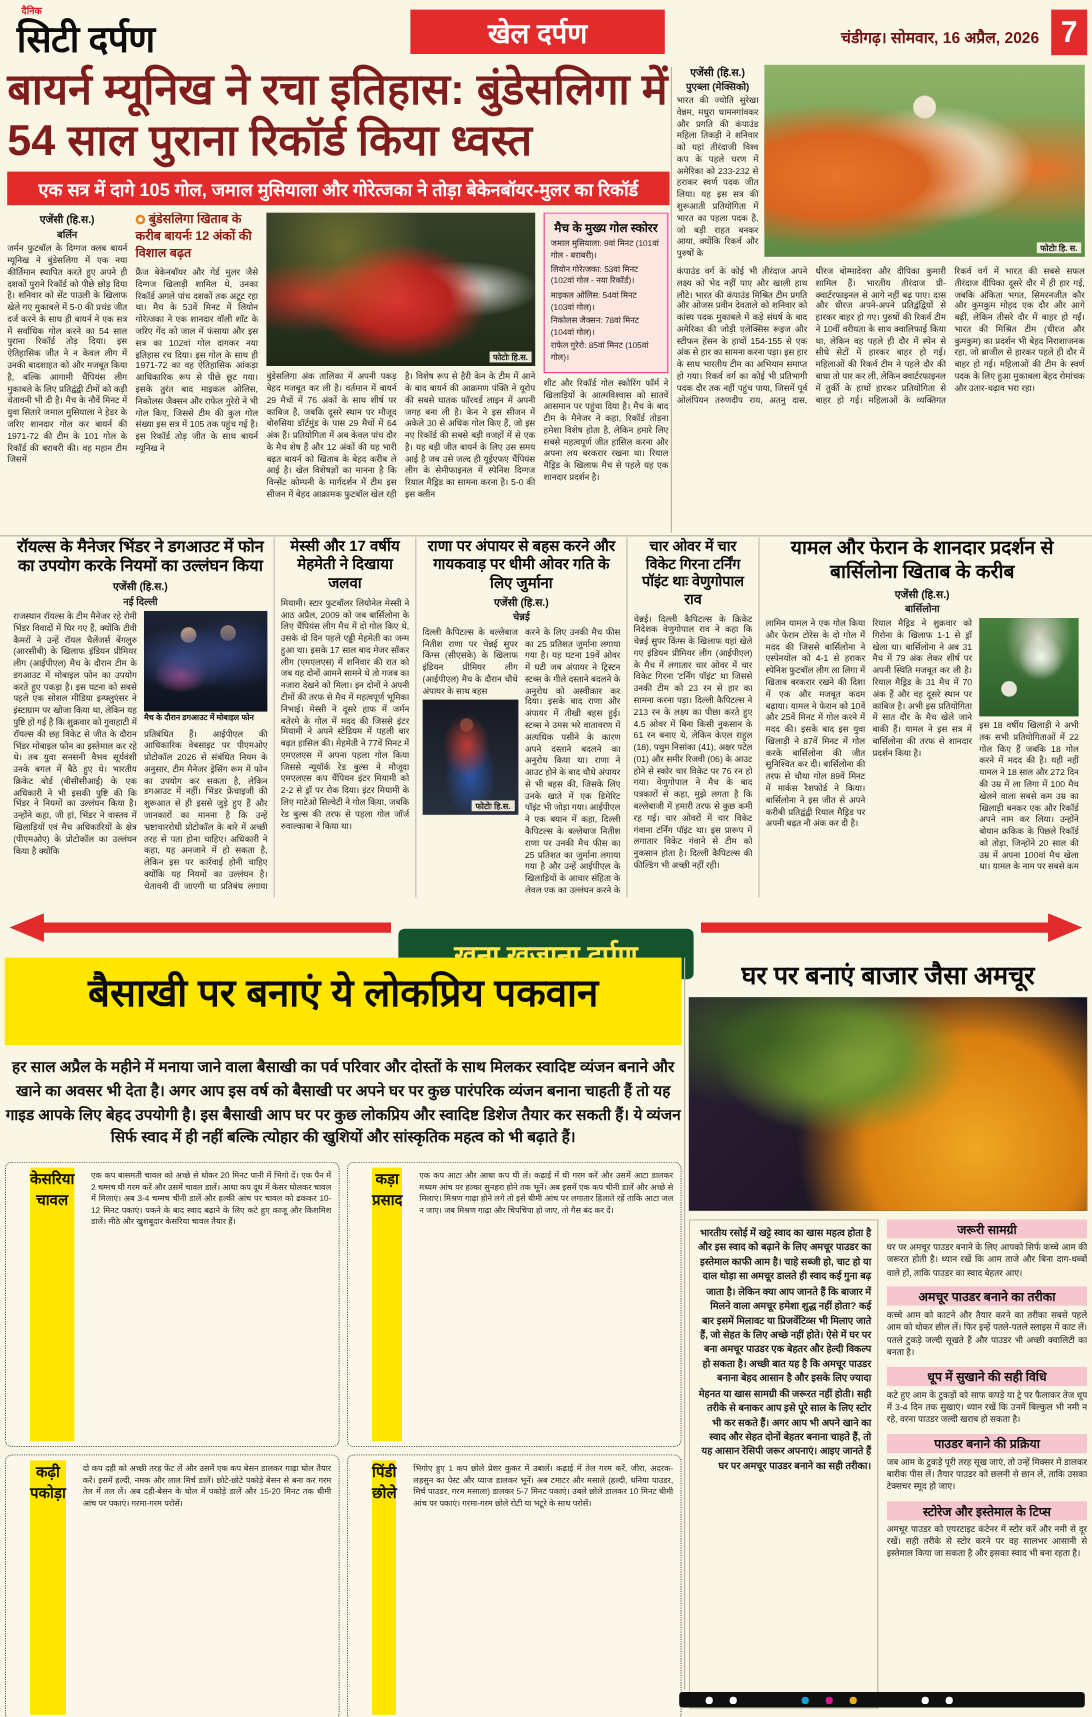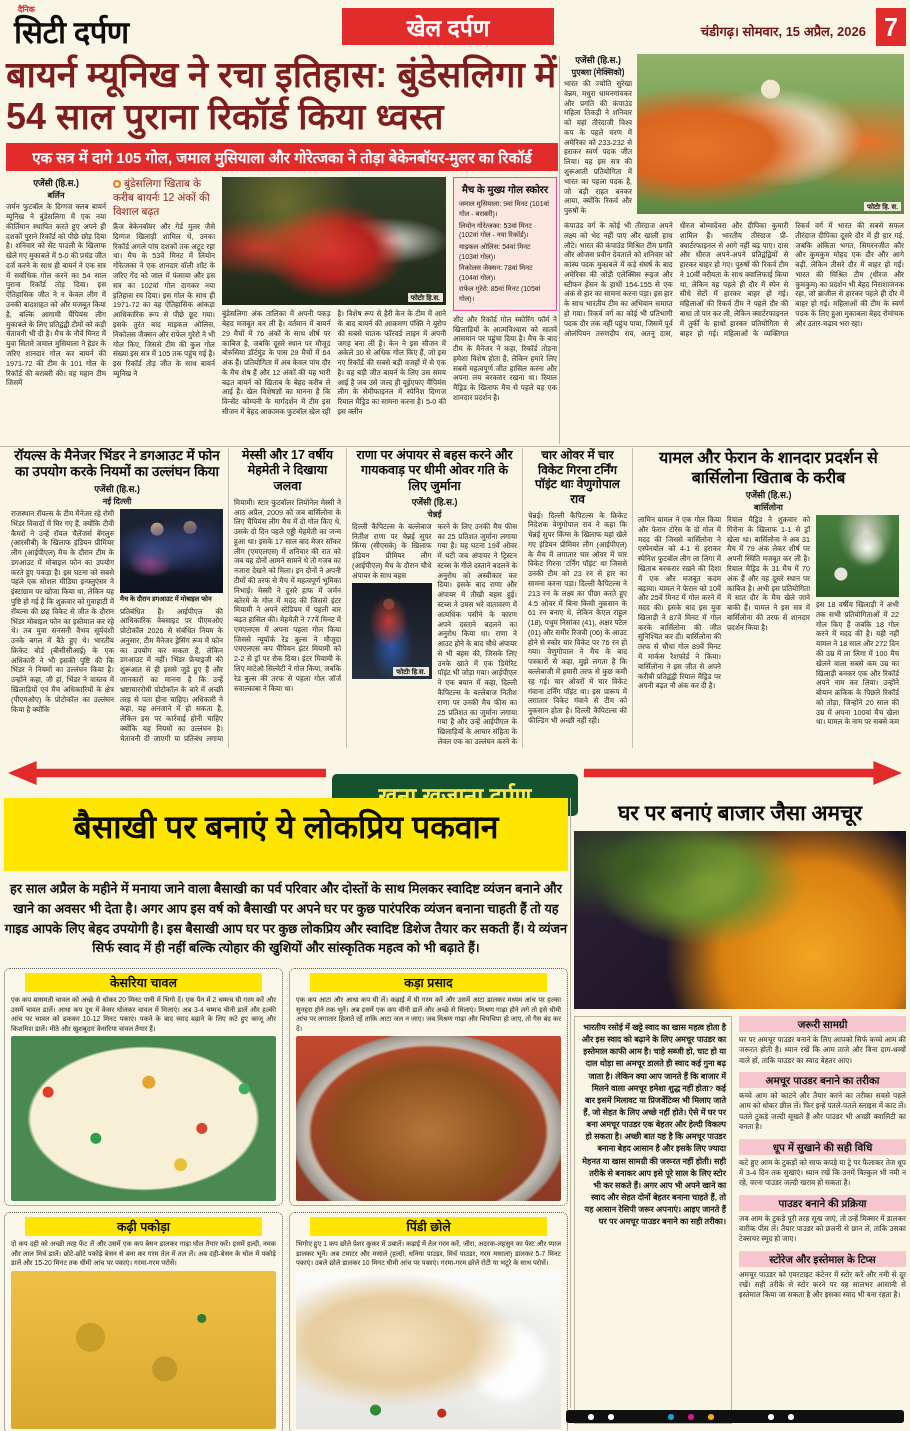--- a/index.html
+++ b/index.html
@@ -26,21 +26,21 @@
 
   
   .lead { position:absolute; left:6px; top:54px; width:552px; height:390px; }
   .lead h1 { font-size:36px; line-height:1.17; font-weight:900; text-align:left; color:#7f1d1d; }
   .strap { margin-top:5px; background:#e22b2b; color:#fff; font-size:15px; font-weight:800; text-align:center; padding:4px 2px; }
   .lead-cols { display:flex; gap:7px; margin-top:6px; height:244px; overflow:hidden; }
   .lc1 { width:100px; }
   .lc2 { width:102px; }
   .lc3 { width:224px; }
   .lc4 { width:104px; }
-  .lead-box-title { color:#8c1d12; font-weight:400; font-size:10.5px; line-height:1.3; }
+  .lead-box-title { color:#8c1d12; font-weight:700; font-size:10.5px; line-height:1.3; }
   .odot { display:inline-block; width:8px; height:8px; border:2px solid #e8821e; border-radius:50%; margin-right:3px; vertical-align:-1px; }
   .lead-photo { height:128px; background:
       radial-gradient(circle at 28% 22%, rgba(245,225,70,.30), transparent 38%),
       radial-gradient(ellipse at 50% 58%, #d8332f 0%, #b5241f 26%, transparent 46%),
       radial-gradient(ellipse at 74% 50%, #e6e8e4 0%, transparent 26%),
       radial-gradient(ellipse at 18% 55%, #c22c28 0%, transparent 30%),
       linear-gradient(180deg,#35402a,#202a18); }
   .twocol { columns:2; column-gap:7px; margin-top:4px; }
   .scorebox { background:#fbe7e0; border:1px solid #ec4899; padding:4px 5px; }
   .scorebox-title { font-size:10px; font-weight:900; text-align:center; color:#111; margin-bottom:3px; }
@@ -95,21 +95,21 @@
   .arrow { position:absolute; top:9px; height:24px; background:#e22b2b; }
   .arrow.l { left:8px; width:318px; clip-path:polygon(0 50%, 9% 0, 9% 32%, 100% 32%, 100% 68%, 9% 68%, 9% 100%); }
   .arrow.r { right:8px; width:318px; clip-path:polygon(100% 50%, 91% 0, 91% 32%, 0 32%, 0 68%, 91% 68%, 91% 100%); }
   .fb-box { position:absolute; left:332px; top:0; width:246px; height:42px; background:#14532d; border-radius:5px; color:#ffe94d; font-size:23px; font-weight:900; display:flex; align-items:center; justify-content:center;margin-top:22px; }
 
   
   .bsk { position:absolute; left:4px; top:798px; width:564px; height:630px; }
   .bsk-head { background:#ffe600; font-size:32px; font-weight:900; text-align:center; padding:6px 0 24px; color:#0b0b0b; }
   .bsk-intro { font-size:12.8px; font-weight:800; text-align:center; line-height:1.55; margin-top:8px; color:#131313; }
   .bsk-grid { display:grid; grid-template-columns:1fr 1fr; grid-template-rows:238px 222px; gap:6px; margin-top:10px; }
-  .recipe { border:1.6px dotted #555; border-radius:6px; padding:4px 6px; display:flex; flex-direction:column; overflow:hidden; background:#fbf8ea; }
+  .recipe { border:1.6px dotted #555; border-radius:6px; padding:4px 6px; display:flex; flex-direction:row; overflow:hidden; background:#fbf8ea; }
   .r-title { background:#ffe600; font-weight:900; font-size:12.5px; text-align:center; margin:0 14px; padding:1px 0; color:#111; }
   .r-text { font-size:6.8px; line-height:1.4; text-align:justify; margin-top:3px; color:#1a1a1a; }
   .r-photo { flex:1; margin-top:3px; border-radius:2px; }
   .ph-rice { background:
       radial-gradient(circle at 14% 34%, #e23c2e 0 5px, transparent 6px),
       radial-gradient(circle at 32% 62%, #2e9e4f 0 5px, transparent 6px),
       radial-gradient(circle at 52% 28%, #e2a62e 0 6px, transparent 7px),
       radial-gradient(circle at 72% 56%, #d4452e 0 5px, transparent 6px),
       radial-gradient(circle at 88% 32%, #3fae5f 0 5px, transparent 6px),
       radial-gradient(circle at 64% 78%, #e8c23a 0 6px, transparent 7px),
@@ -154,21 +154,21 @@
 </style>
 </head>
 <body>
 
 <div class="page">
 
   <div class="hdr">
     <div class="mast-tag">दैनिक</div>
     <div class="mast">सिटी दर्पण</div>
     <div class="sect-box">खेल दर्पण</div>
-    <div class="hdr-date">चंडीगढ़। सोमवार, 15 अप्रैल, 2026</div>
+    <div class="hdr-date">चंडीगढ़। सोमवार, 16 अप्रैल, 2026</div>
     <div class="pagenum">7</div>
   </div>
 
   <section class="lead">
     <h1>बायर्न म्यूनिख ने रचा इतिहास: बुंडेसलिगा में 54 साल पुराना रिकॉर्ड किया ध्वस्त</h1>
     <div class="strap">एक सत्र में दागे 105 गोल, जमाल मुसियाला और गोरेत्जका ने तोड़ा बेकेनबॉयर-मुलर का रिकॉर्ड</div>
     <div class="lead-cols">
       <div class="lc1">
         <div class="byline">एजेंसी (हि.स.)</div>
         <div class="dateline">बर्लिन</div>

